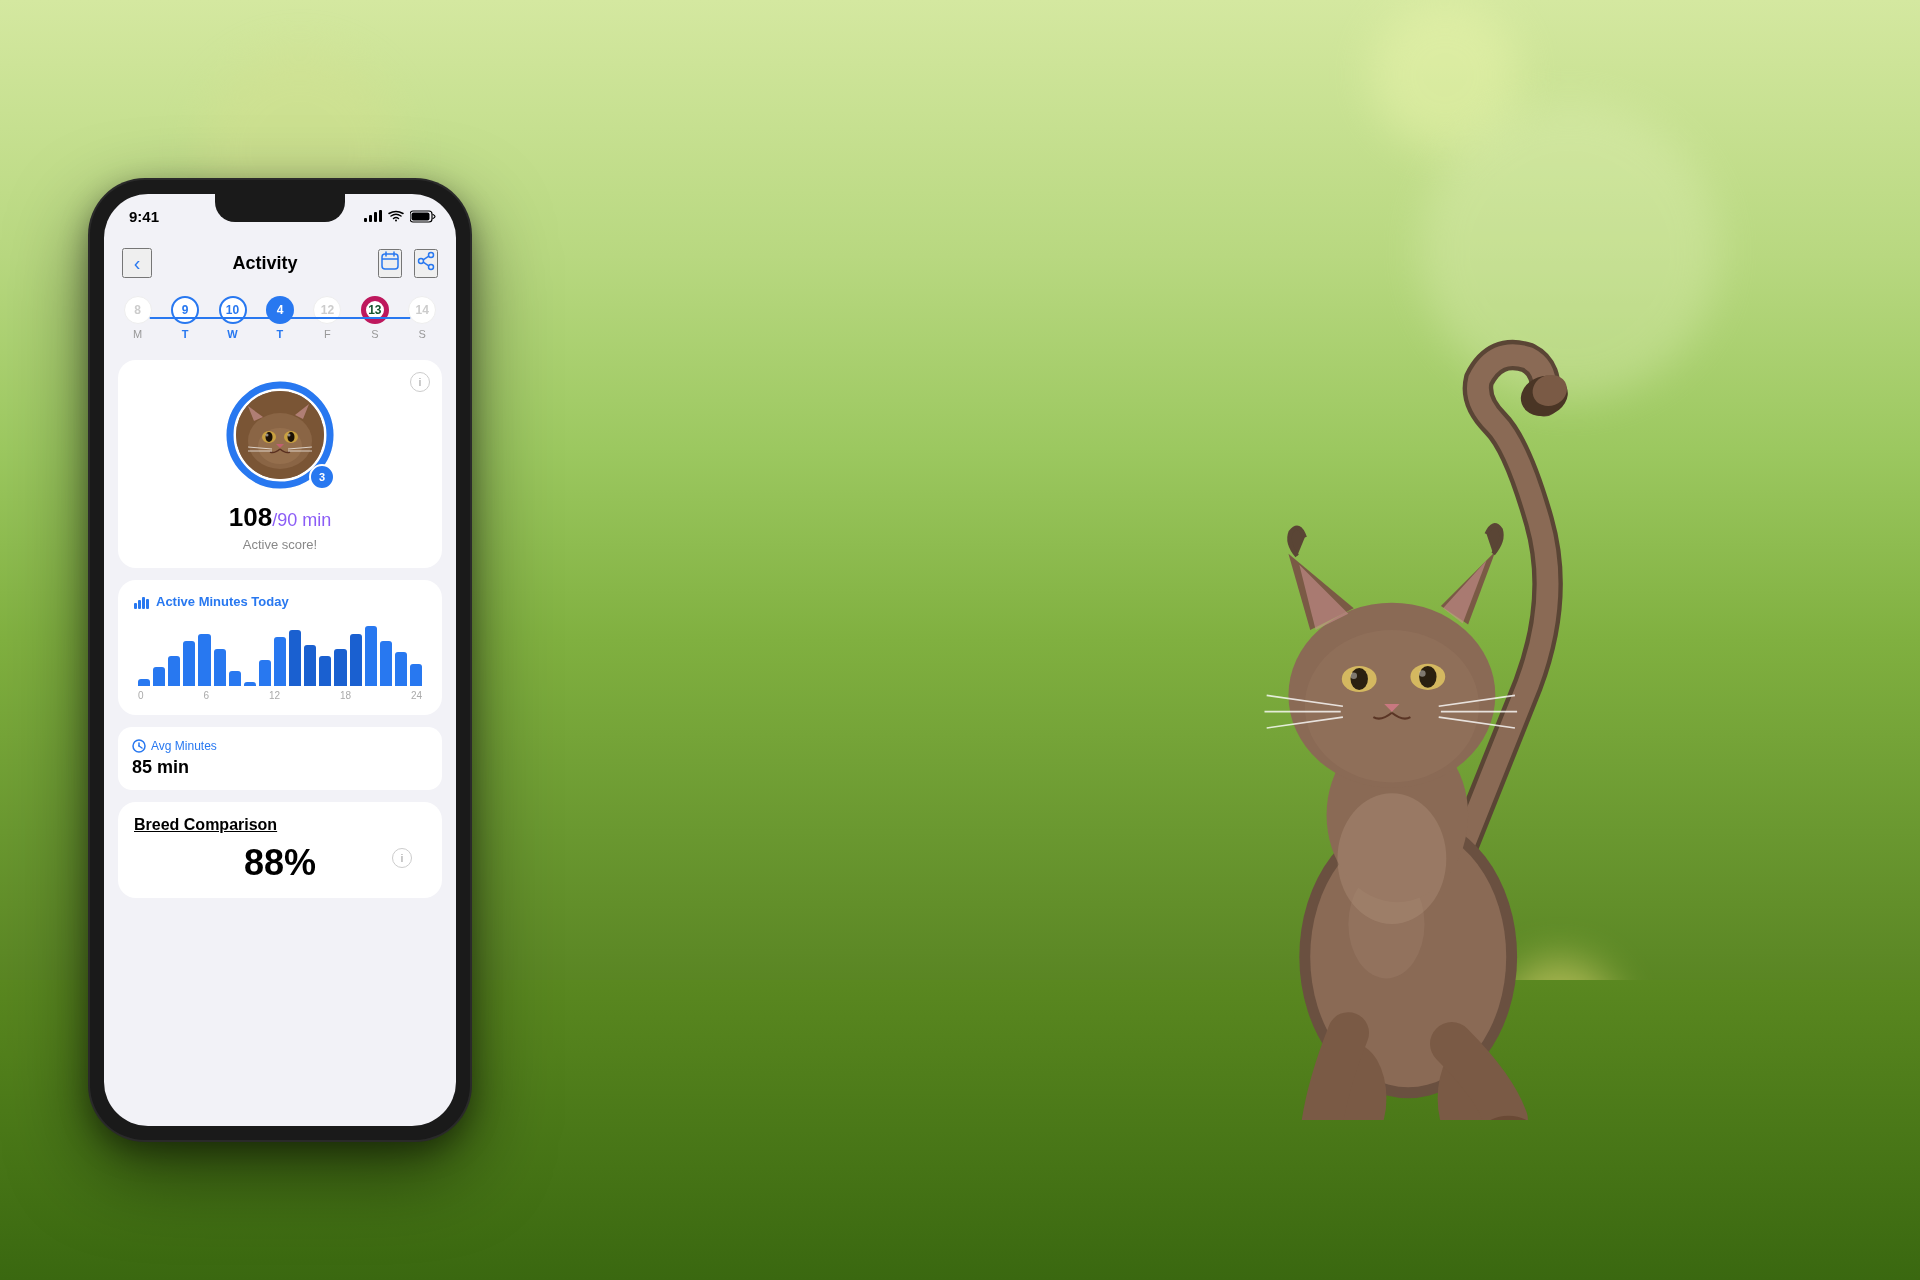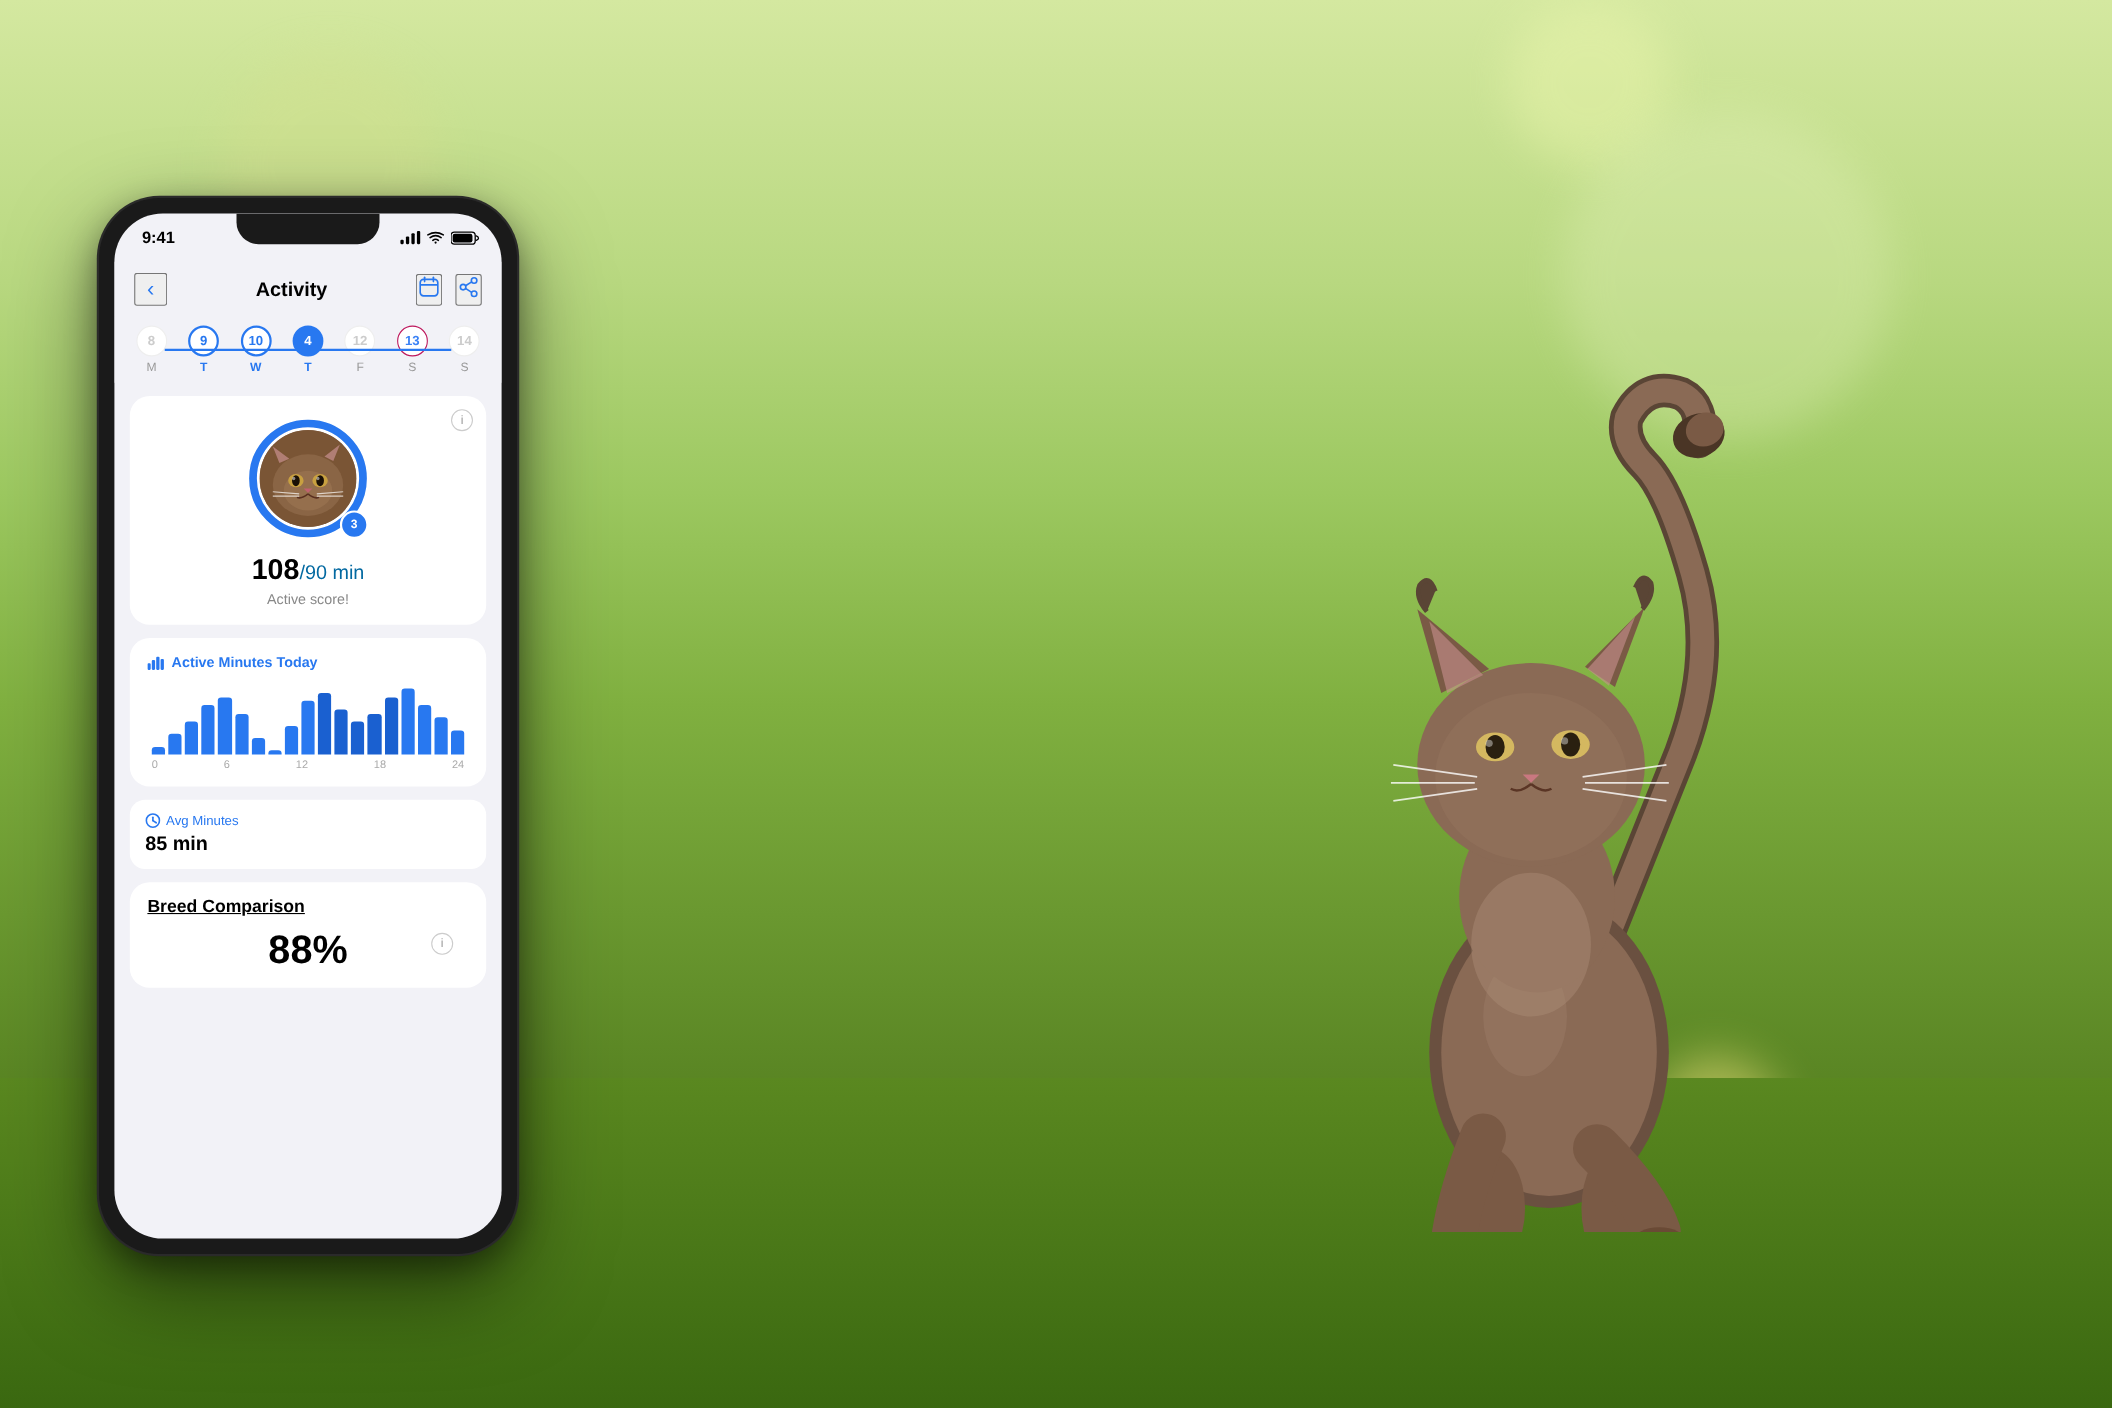--- a/index.html
+++ b/index.html
@@ -288,21 +288,21 @@
 
     .score-current {
       font-size: 26px;
       font-weight: 700;
       color: #000;
     }
 
     .score-goal {
       font-size: 18px;
       font-weight: 400;
-      color: #0369a1;
+      color: #8b5cf6;
     }
 
     .score-label {
       text-align: center;
       font-size: 13px;
       color: #888;
     }
 
     
     .chart-card {
@@ -606,21 +606,21 @@
       </div>
       <div class="day-item">
         <div class="day-num active">4</div>
         <div class="day-label active">T</div>
       </div>
       <div class="day-item">
         <div class="day-num" style="background:#fff;color:#ccc;border:1px solid #eee;">12</div>
         <div class="day-label">F</div>
       </div>
       <div class="day-item">
-        <div class="day-num" style="background:#fff;color:#3b82f6;border:1px solid #be185d;">13</div>
+        <div class="day-num" style="background:#fff;color:#14532d;border:5px solid #be185d;">13</div>
         <div class="day-label">S</div>
       </div>
       <div class="day-item">
         <div class="day-num" style="background:#fff;color:#ccc;border:1px solid #eee;">14</div>
         <div class="day-label">S</div>
       </div>
     </div>
 
     <div class="main-content">
 

